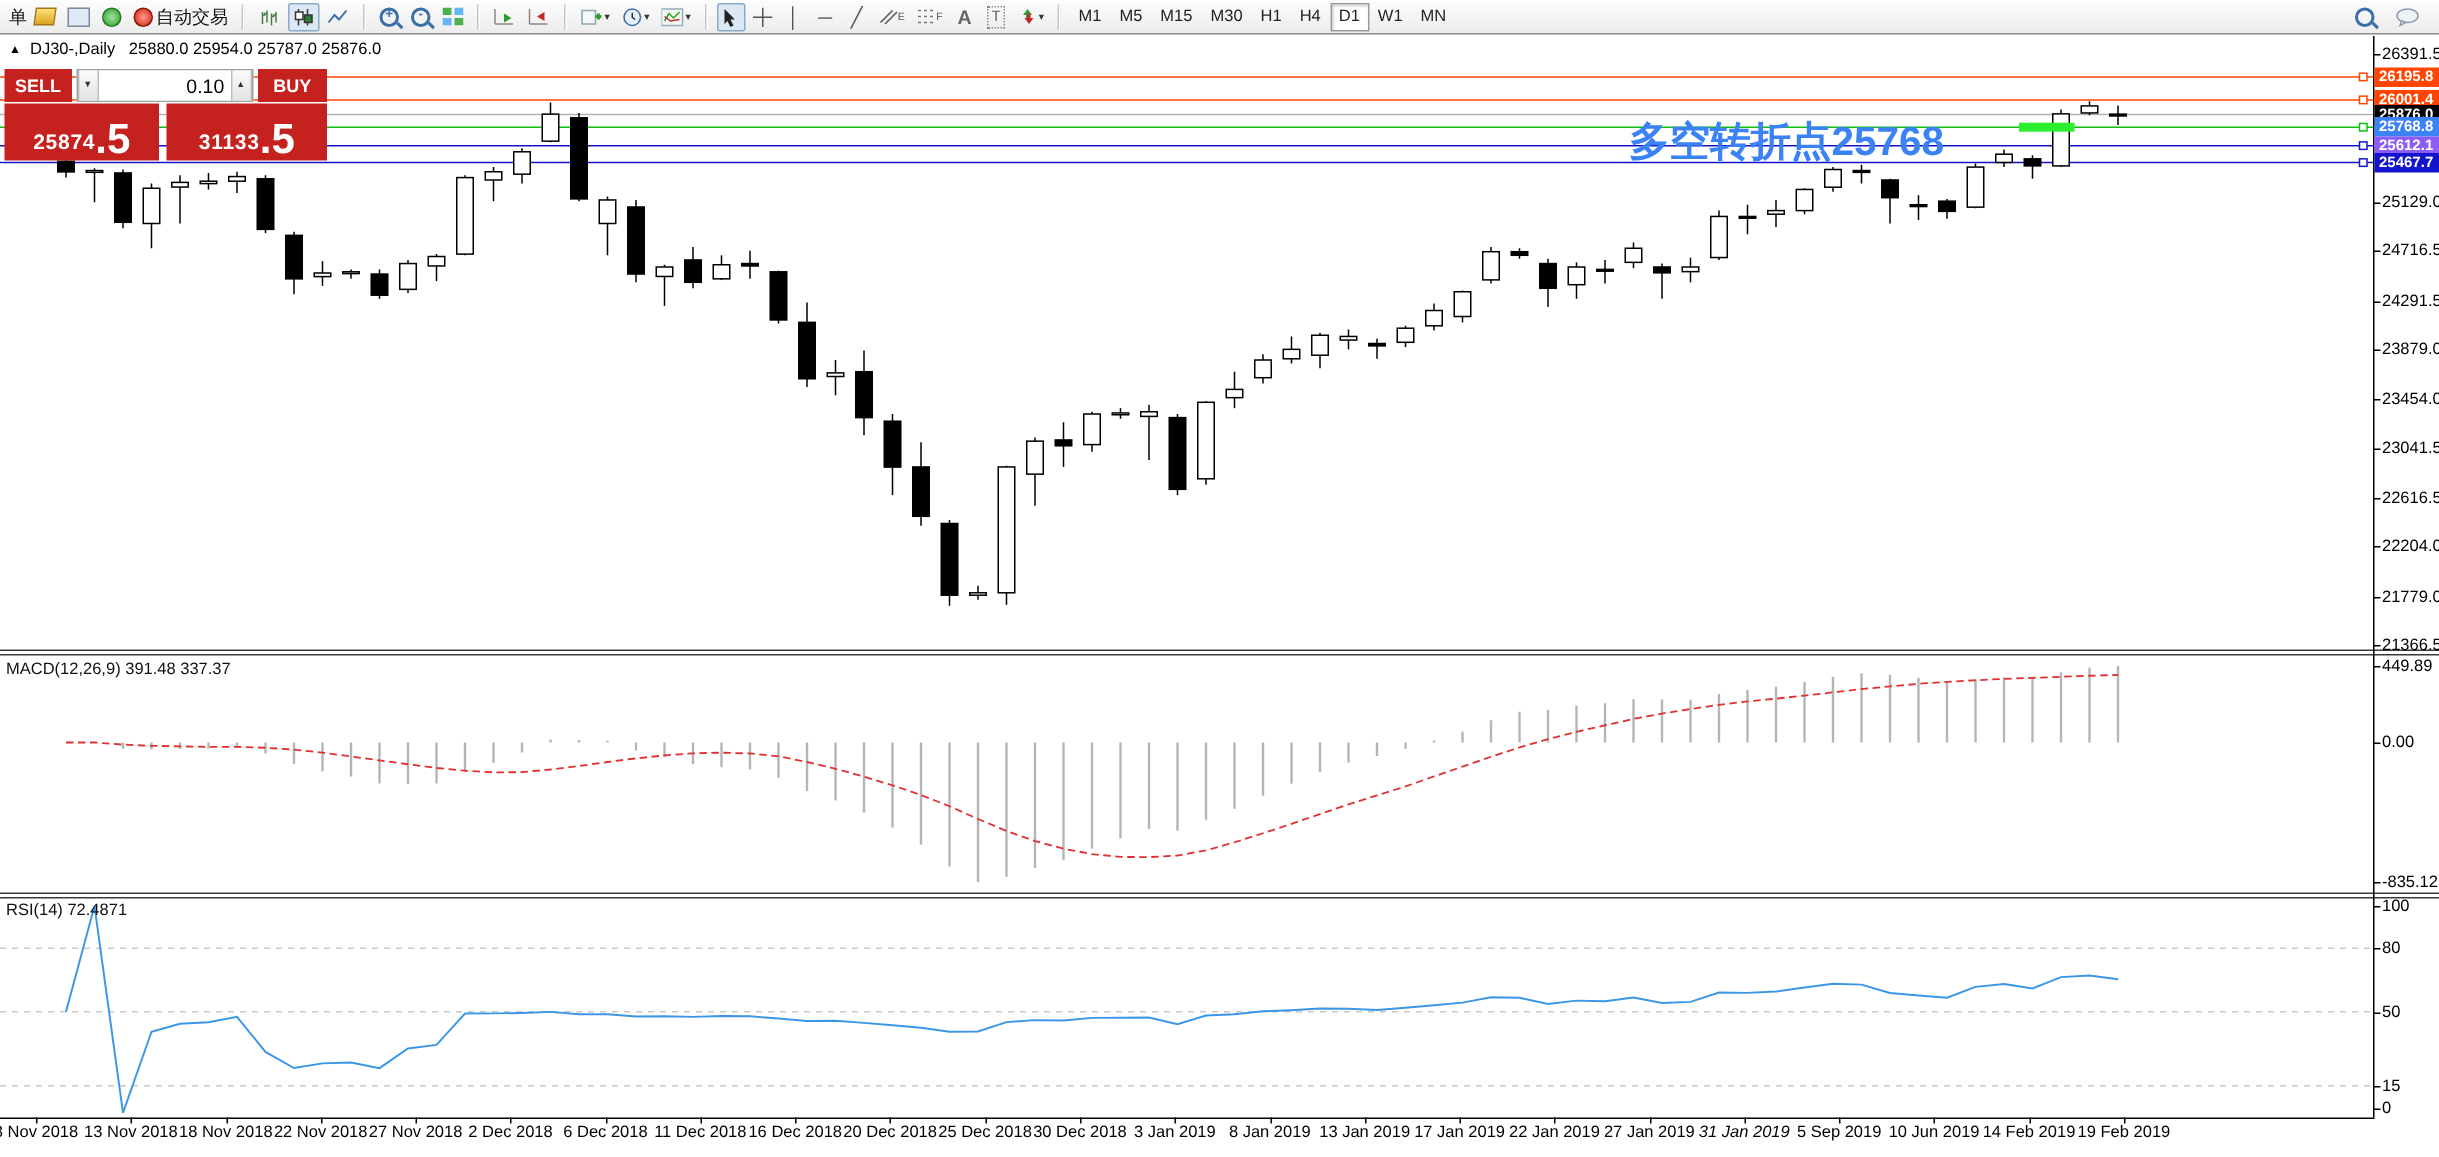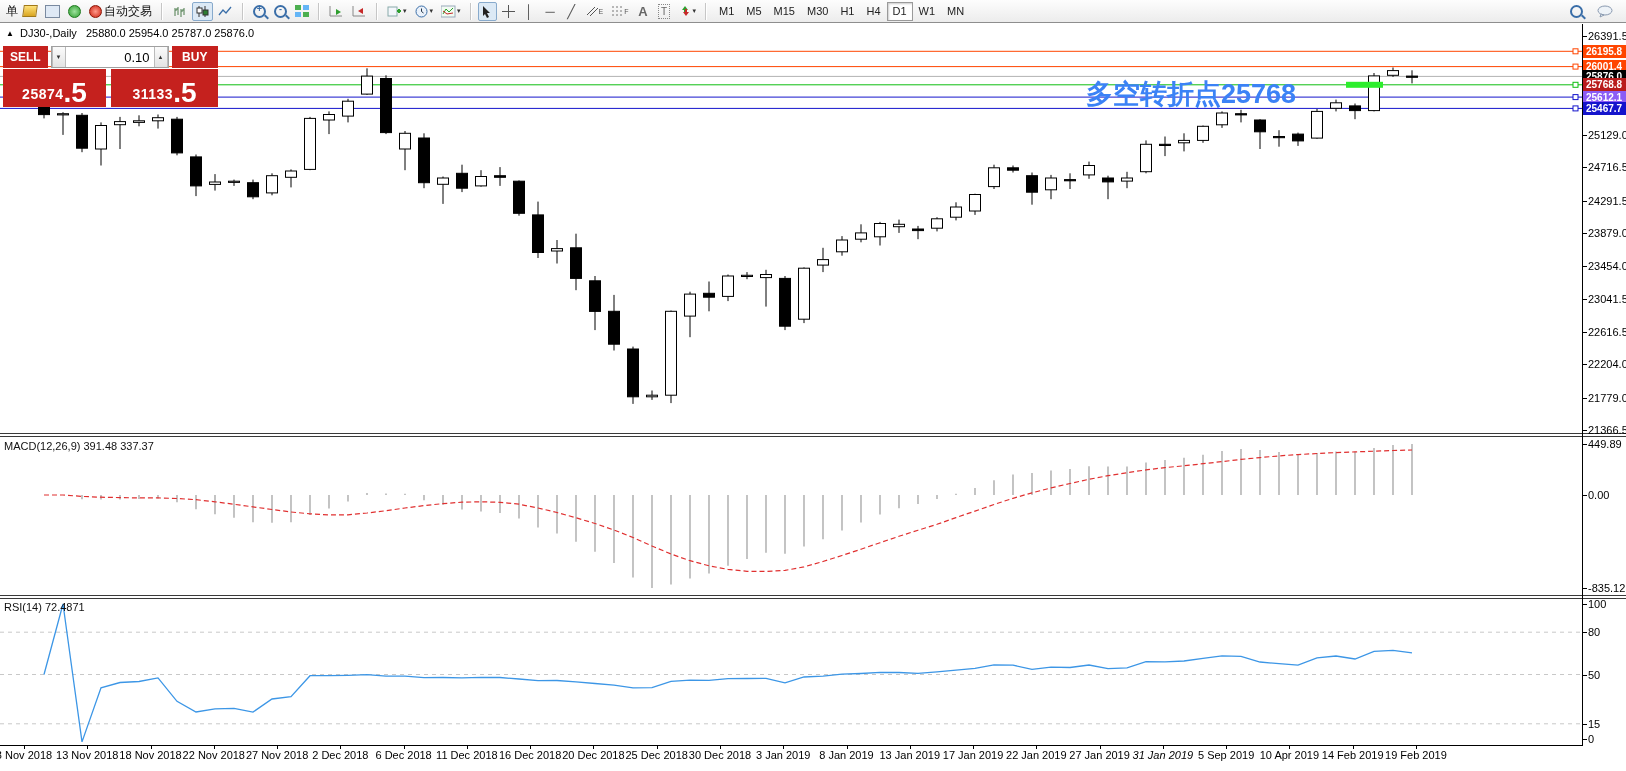--- a/index.html
+++ b/index.html
@@ -525,21 +525,21 @@
     <div class="axis-label" style="top: 326px;">22616.5</div>
     <div class="tickmark" style="top: 364px;"></div>
     <div class="axis-label" style="top: 358px;">22204.0</div>
     <div class="tickmark" style="top: 398px;"></div>
     <div class="axis-label" style="top: 392px;">21779.0</div>
     <div class="tickmark" style="top: 430px;"></div>
     <div class="axis-label" style="top: 424px;">21366.5</div>
     <div class="badge" style="top: 45px; background: rgb(255, 69, 0);">26195.8</div>
     <div class="badge" style="top: 60px; background: rgb(255, 69, 0);">26001.4</div>
     <div class="badge" style="top: 70px; background: rgb(0, 0, 0);">25876.0</div>
-    <div class="badge" style="top: 78px; background: #b91c1c;">25768.8</div>
+    <div class="badge" style="top: 78px; background: #3b82f6;">25768.8</div>
     <div class="badge" style="top: 91px; background: #8b5cf6;">25612.1</div>
     <div class="badge" style="top: 102px; background: rgb(20, 20, 204);">25467.7</div>
     <div class="tickmark" style="top: 444px;"></div>
     <div class="axis-label" style="top: 438px;">449.89</div>
     <div class="tickmark" style="top: 495px;"></div>
     <div class="axis-label" style="top: 489px;">0.00</div>
     <div class="tickmark" style="top: 588px;"></div>
     <div class="axis-label" style="top: 582px;">-835.12</div>
     <div class="tickmark" style="top: 604px;"></div>
     <div class="axis-label" style="top: 598px;">100</div>
@@ -584,19 +584,19 @@
     <div class="date-label" style="top: 749px; left: 973.05px;">17 Jan 2019</div>
     <div class="date-tick" style="left: 973px;"></div>
     <div class="date-label" style="top: 749px; left: 1036.32px;">22 Jan 2019</div>
     <div class="date-tick" style="left: 1036px;"></div>
     <div class="date-label" style="top: 749px; left: 1099.59px;">27 Jan 2019</div>
     <div class="date-tick" style="left: 1100px;"></div>
     <div class="date-label" style="top: 749px; left: 1162.86px; font-style: italic;">31 Jan 2019</div>
     <div class="date-tick" style="left: 1163px;"></div>
     <div class="date-label" style="top: 749px; left: 1226.13px;">5 Sep 2019</div>
     <div class="date-tick" style="left: 1226px;"></div>
-    <div class="date-label" style="top: 749px; left: 1289.4px;">10 Apr 2019</div>
+    <div class="date-label" style="top: 749px; left: 1289.4px;">10 Jun 2019</div>
     <div class="date-tick" style="left: 1289px;"></div>
     <div class="date-label" style="top: 749px; left: 1352.67px;">14 Feb 2019</div>
     <div class="date-tick" style="left: 1353px;"></div>
     <div class="date-label" style="top: 749px; left: 1415.94px;">19 Feb 2019</div>
     <div class="date-tick" style="left: 1416px;"></div>
   </div>
 
 </body></html>

